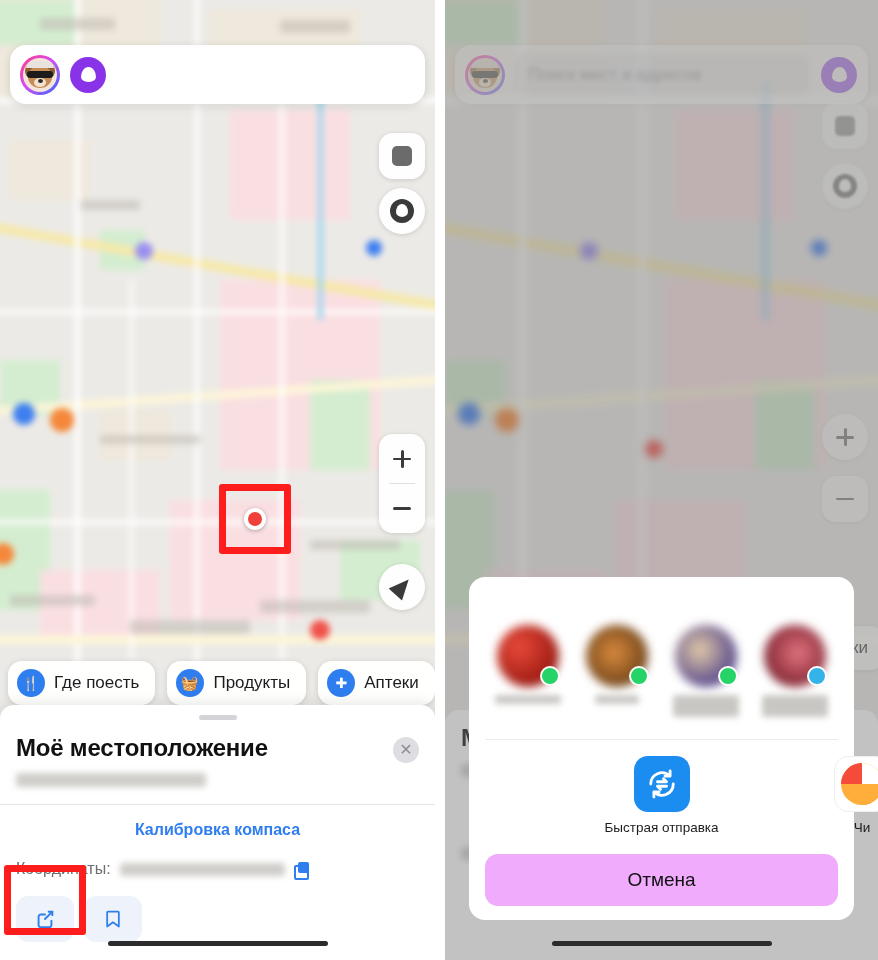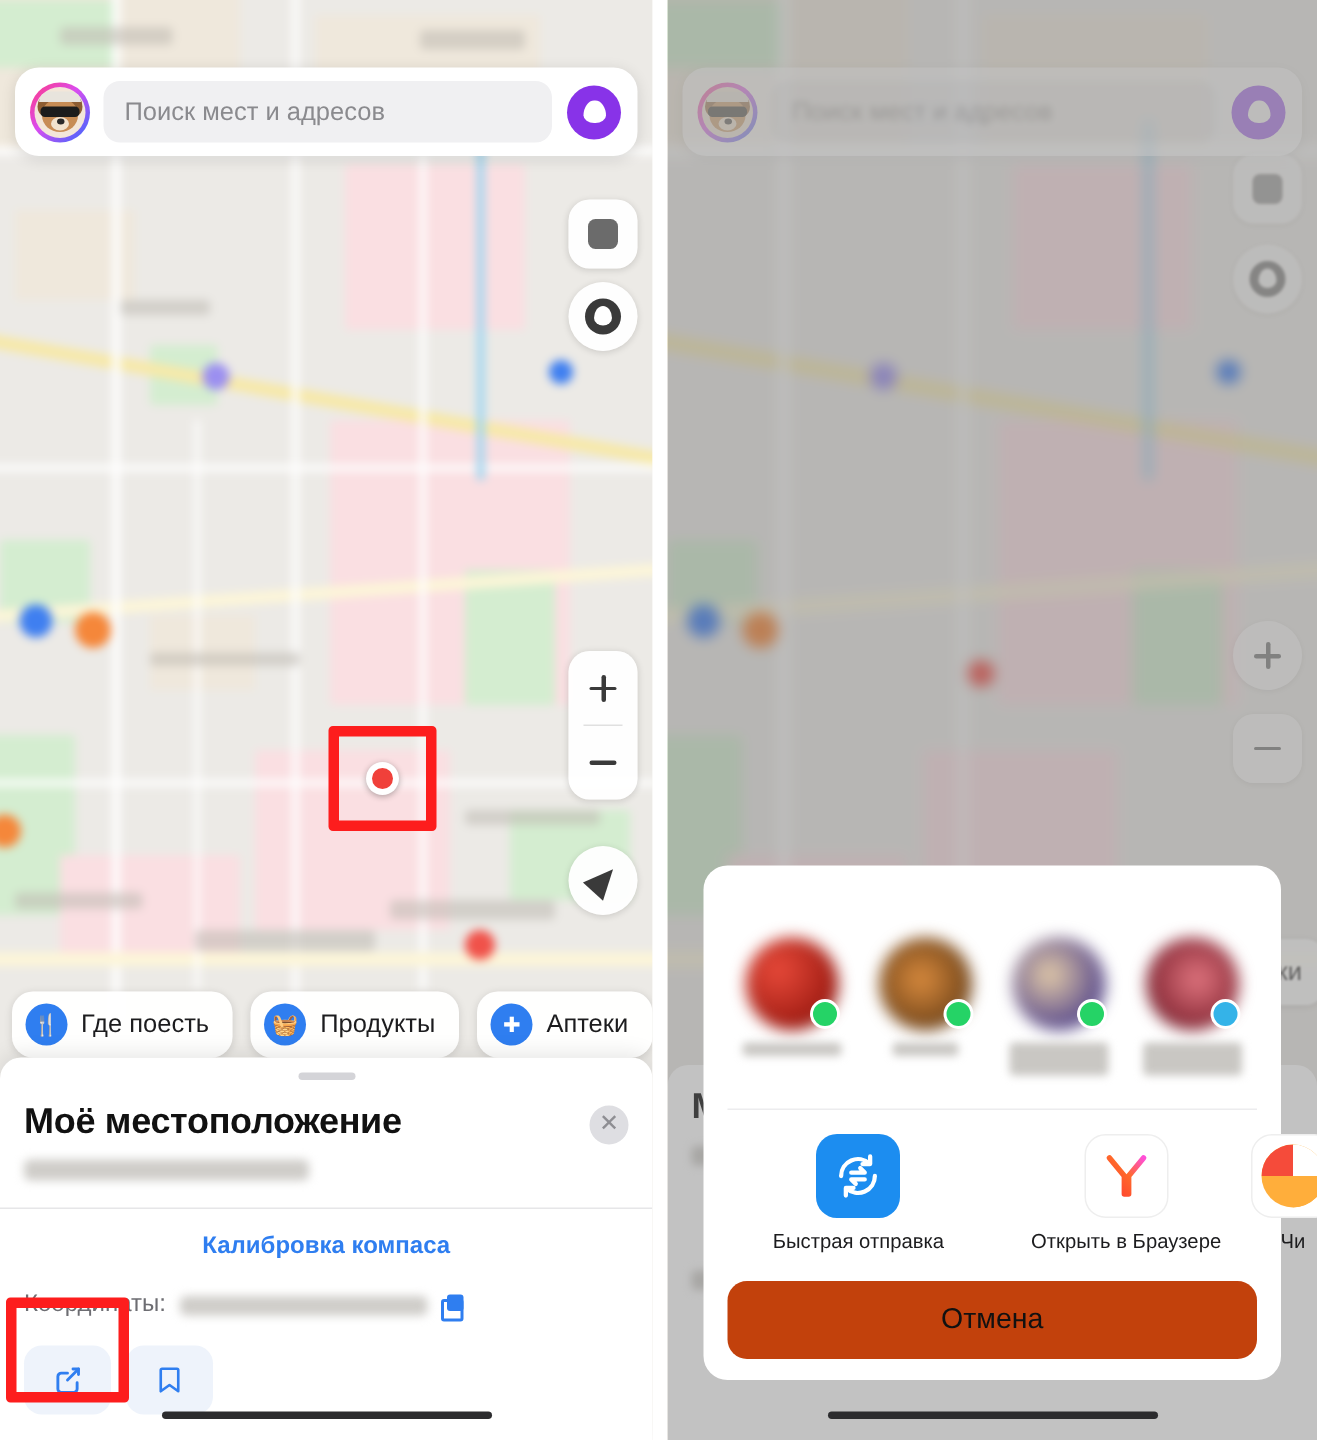--- a/index.html
+++ b/index.html
@@ -162,21 +162,21 @@
   .app-label { font-size:13.5px; color:#1c1c1e; text-align:center; line-height:1.2; }
   .app-ic.fastsend { background:#1c8df0; }
   .app-ic.wa { background:#25d366; }
   .app-ic.tg { background:#fff; border:1px solid #eee; }
   .app-ic.ya { background:#fff; border:1px solid #eee; }
   .app-ic.chat { background:#fff; border:1px solid #eee; }
   .app-peek { position:absolute; right:-40px; top:16px; width:64px; }
 
   .cancel-btn {
     margin: 18px 16px 0 16px; height: 52px; border-radius: 13px;
-    background:#c2410c; display:flex;align-items:center;justify-content:center;
+    background:#f0abfc; display:flex;align-items:center;justify-content:center;
     font-size:19px; color:#111;
   }
 
   .behind-card {
     position:absolute; left:0; right:0; bottom:0; height:250px;
     background:#fff; border-radius:14px 14px 0 0;
     padding: 14px 16px 0 16px;
   }
   .behind-title { font-size:24px; font-weight:bold; color:#111; }
   .behind-line { height:13px; background:#cfcdc9; border-radius:3px; filter:blur(3px); margin-top:12px; width:180px; }
@@ -252,21 +252,20 @@
             <div class="earL"></div>
               <div class="earR"></div>
             <div class="head"></div>
               <div class="cap"></div>
             <div class="snout"></div>
               <div class="glass"></div>
               <div class="nose"></div>
           </div>
         </div>
       </div>
-      <div class="search-field">Поиск мест и адресов</div>
       <div class="alice-btn">
         <div class="alice-circle">
           <div class="alice-drop2"></div>
         </div>
       </div>
     </div>
 
     <div class="mapctrl" style="top:133px;">
       <div class="ctrl-sq"></div>
     </div>
@@ -464,35 +463,20 @@
                 <path d="M6.6 20.7v-3.4h3.4"></path>
               <path d="M9 10.5h6l-2 -2"></path>
                 <path d="M15 13.5H9l2 2"></path>
             </svg>
           </div>
           <div class="app-label">Быстрая отправка</div>
         </div>
 
 
 
-        <div class="app">
-          <div class="app-ic ya">
-            <svg width="34" height="34" viewBox="0 0 24 24" fill="none">
-              <defs>
-                <linearGradient id="yg" x1="0" y1="1" x2="1" y2="0">
-                  <stop offset="0%" stop-color="#ff3b30"></stop>
-                    <stop offset="55%" stop-color="#ff6a2b"></stop>
-                    <stop offset="100%" stop-color="#ff4fd8"></stop>
-                </linearGradient>
-              </defs>
-              <path d="M4 3.5L11 12v8.5h2V12L20 3.5" stroke="url(#yg)" stroke-width="2.6" stroke-linecap="round" stroke-linejoin="round"></path>
-            </svg>
-          </div>
-          <div class="app-label">Открыть в Браузере</div>
-        </div>
 
         <div class="app app-peek">
           <div class="app-ic chat">
             <div style="width:42px;height:42px;border-radius:50%;overflow:hidden;position:relative;background:#ffae3b;">
               <div style="position:absolute;left:0;top:0;width:50%;height:50%;background:#f54b3a;"></div>
               <div style="position:absolute;left:50%;top:0;width:50%;height:50%;background:#ffffff;"></div>
               <div style="position:absolute;left:50%;top:50%;width:50%;height:50%;background:#ffae3b;"></div>
             </div>
           </div>
           <div class="app-label">Чи</div>

